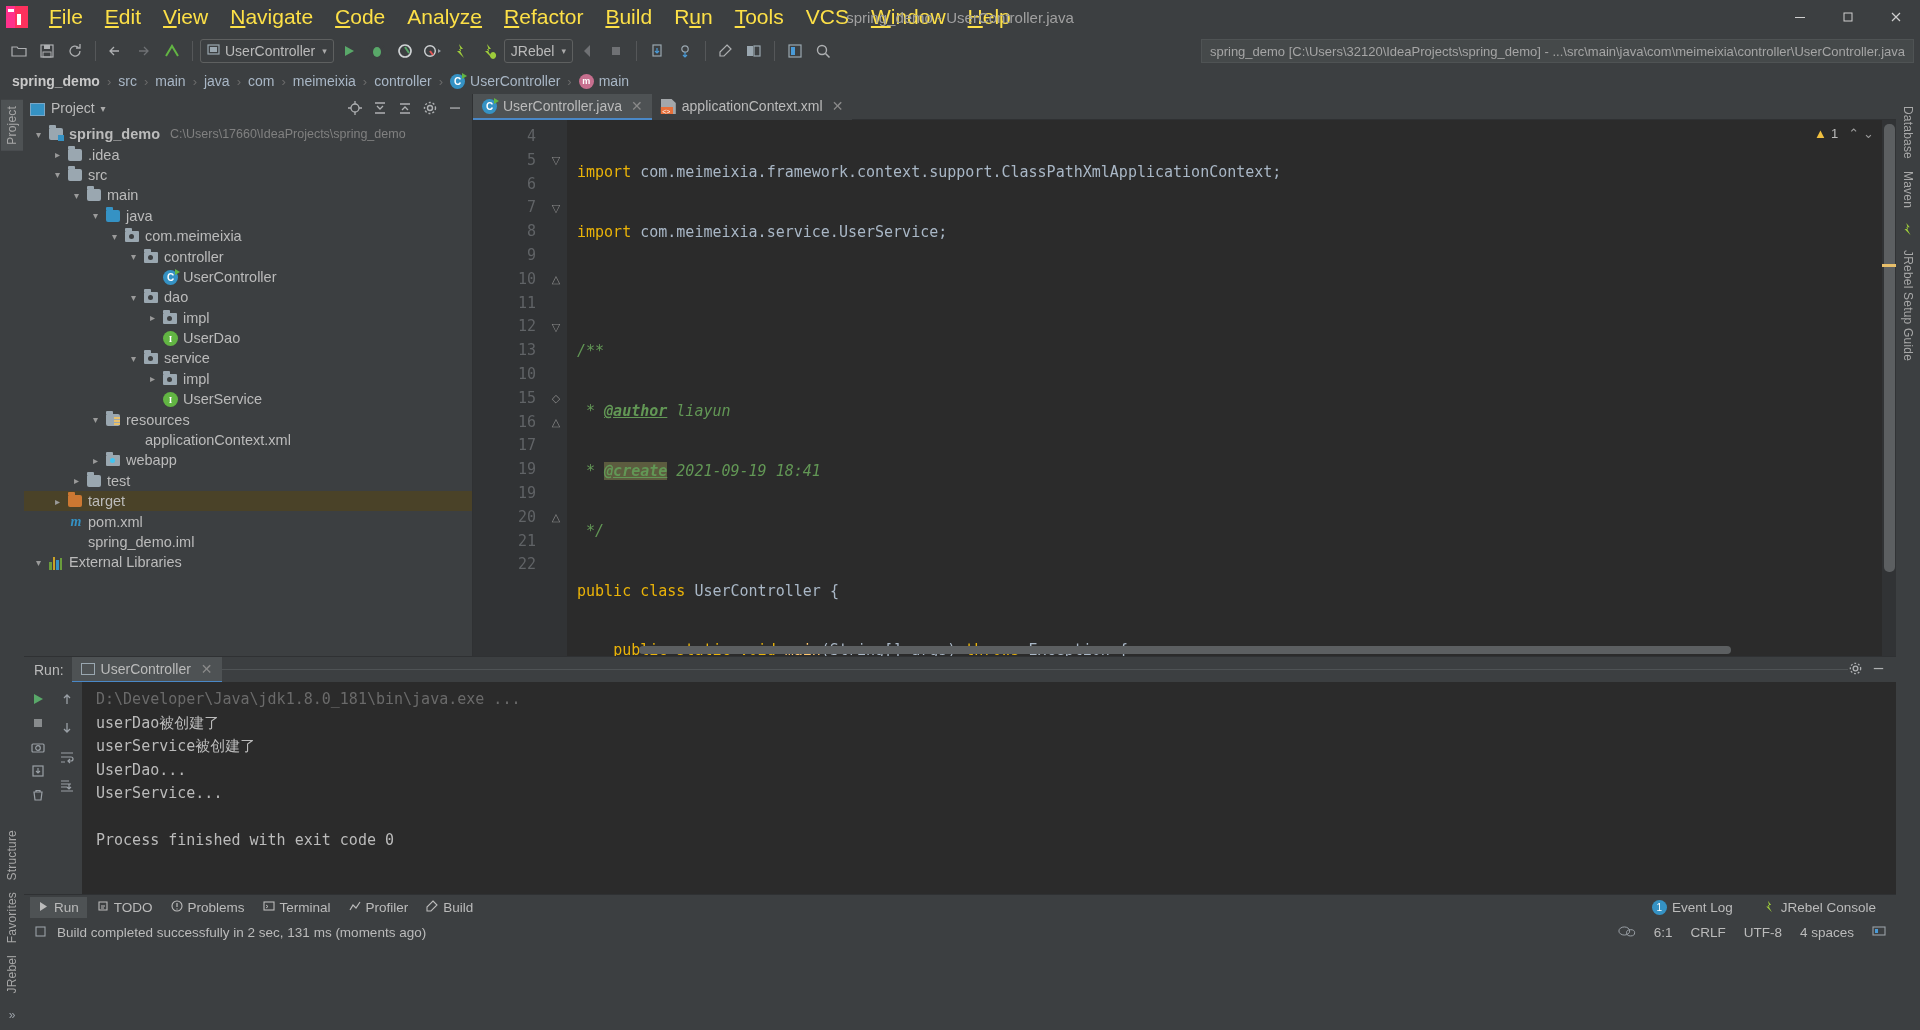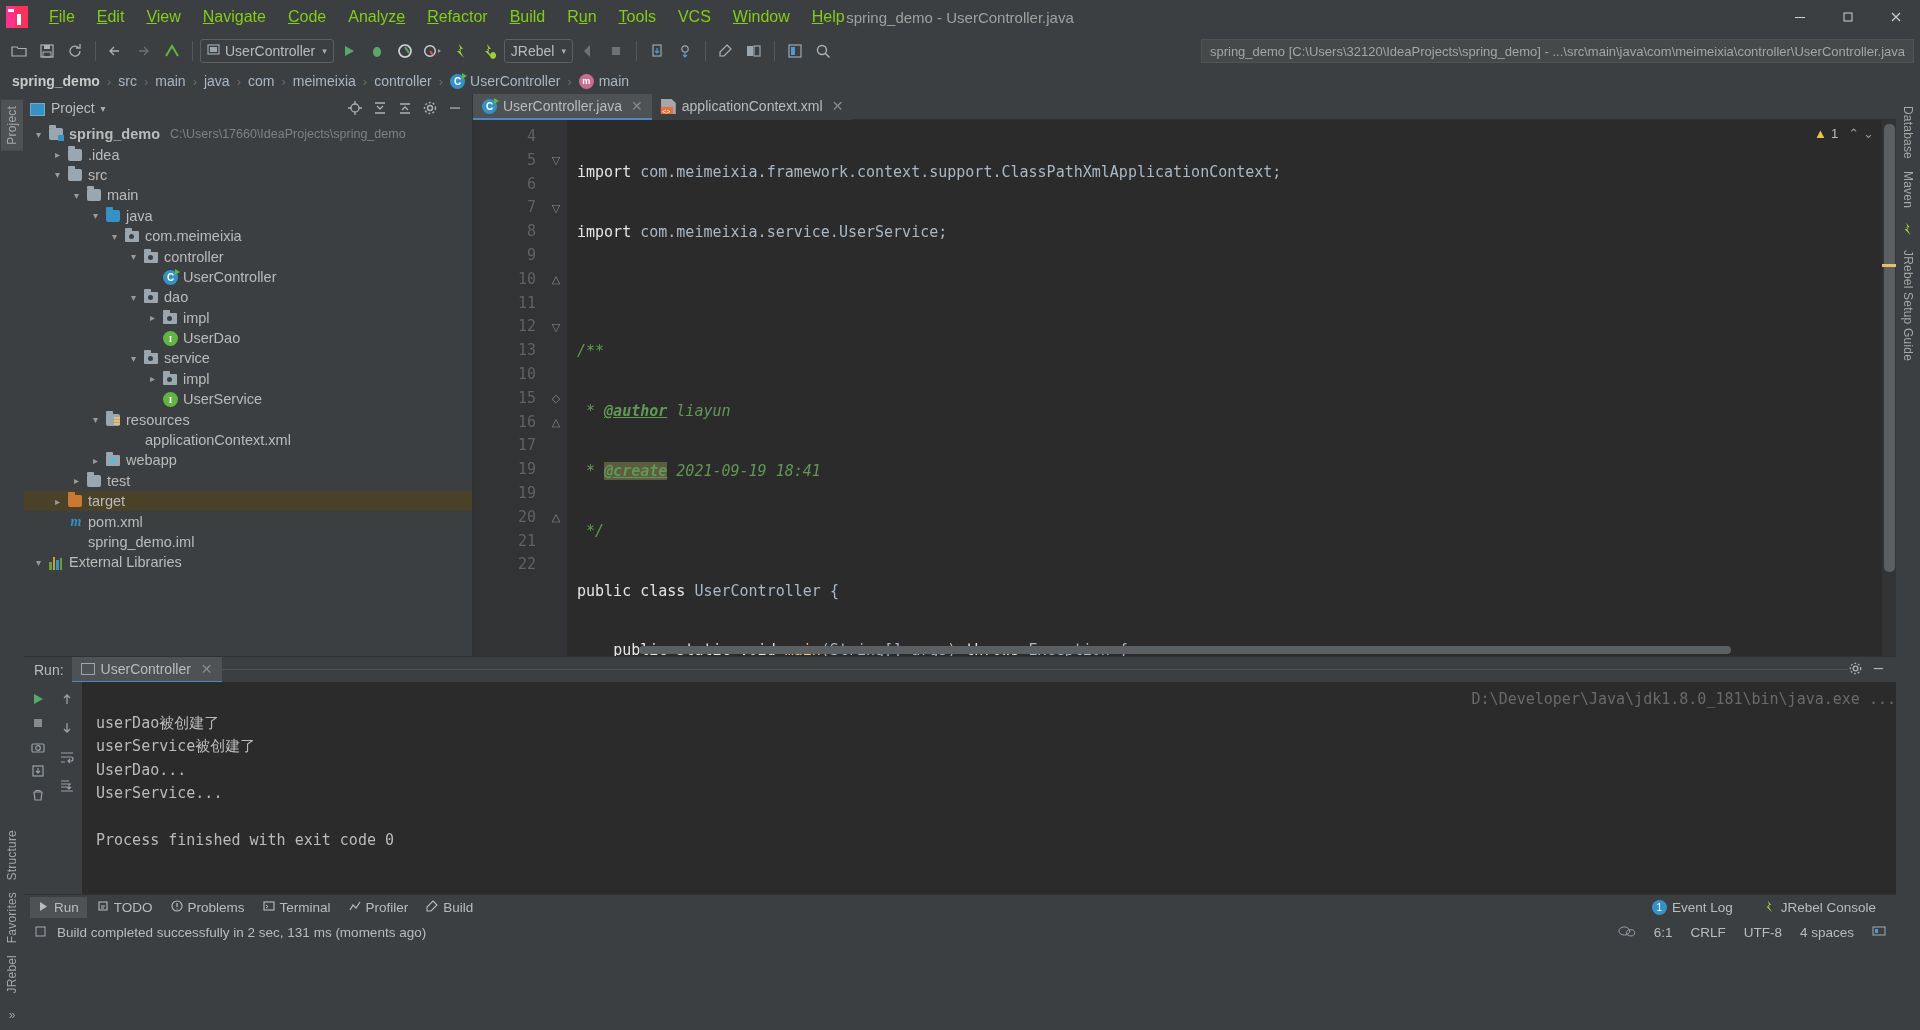--- a/index.html
+++ b/index.html
@@ -16,21 +16,21 @@
   .menubar {
     height: 34px; background: #3c3f41; display: flex; align-items: center;
     padding-left: 6px; position: relative; flex: 0 0 34px;
   }
   .app-logo { width: 22px; height: 22px; margin-right: 10px; position: relative; flex:0 0 22px;}
   .app-logo .lg-a { position:absolute; left:0; top:0; width:10px; height:22px; background:#ff318c; }
   .app-logo .lg-b { position:absolute; left:9px; top:0; width:13px; height:22px; background:#fe315d; }
   .app-logo .lg-c { position:absolute; left:2px; top:3px; width:6px; height:3px; background:#fff; }
   .app-logo .lg-d { position:absolute; left:11px; top:8px; width:4px; height:11px; background:#fff; }
   .menu-item {
-    font-size: 16px; color: #84cc16; padding: 3px 11px; cursor: default; white-space: nowrap;
+    font-size: 21px; color: #fde047; padding: 3px 11px; cursor: default; white-space: nowrap;
   }
   .menu-item u { text-decoration: underline; }
   .win-title {
     position: absolute; left: 0; right: 0; text-align: center;
     font-size: 15px; color: #a0a0a0; pointer-events: none;
   }
   .win-ctrls { margin-left: auto; display: flex; height: 34px; z-index: 3; }
   .win-btn { width: 48px; height: 34px; display: flex; align-items: center; justify-content: center; color: #cfcfcf; }
 
   
@@ -159,21 +159,21 @@
   .gl .bulb { position: absolute; right: -25px; top: 3px; color: #f0c040; font-size: 14px; }
   .foldcol { width: 22px; background: #313335; flex:0 0 22px; padding-top:5px; position: relative;}
   .fold { height:23.8px; display:flex; align-items:center; justify-content:center; color:#8b8b8b; font-size:11px;}
 
   .code {
     flex: 1; padding-top: 5px; padding-left: 10px;
     font-family: "DejaVu Sans Mono", monospace; font-size: 15px;
     white-space: pre; overflow: hidden; position: relative; min-width: 0;
   }
   .cl { height: 23.8px; line-height: 23.8px; }
-  .k { color: #e5e5e5; } 
+  .k { color: #eab308; } 
   .doc { color: #629755; font-style: italic; }
   .dtag { color: #629755; font-style: italic; text-decoration: underline; font-weight: bold;}
   .dtag.hl { background: #5c5c3f; }
   .n { color: #a9b7c6; }  
   .t { color: #a9b7c6; }
   .mth { color: #ffc66d; }
 
   .ed-right {
     position:absolute; right:0; top:0; bottom:0; width: 14px; background:#313335;
   }
@@ -203,21 +203,21 @@
   .run-head-rest { flex:1; border-bottom: 1px solid #4f5355;}
   .run-head-right { display:flex; gap:8px; padding-right:10px; align-items:center; color:#aeb0b2;}
   .run-body { flex:1; display:flex; min-height:0; }
   .run-gutter { width: 28px; background:#3c3f41; display:flex;flex-direction:column;align-items:center;gap:2px;padding-top:6px; flex:0 0 28px;}
   .run-gutter2 { width: 30px; background:#3c3f41; display:flex;flex-direction:column;align-items:center;gap:7px;padding-top:6px; flex:0 0 30px;}
   .rg-ico { width:22px;height:22px;display:flex;align-items:center;justify-content:center;color:#9aa0a6;font-size:13px;}
   .console {
     flex:1; background:#2b2b2b; font-family:"DejaVu Sans Mono", monospace;
     font-size: 15px; color:#bbbbbb; padding: 6px 0 0 14px; overflow:hidden; line-height: 23.5px;
   }
-  .console .path { color: #6a6a6a; text-align: right; }
+  .console .path { color: #6a6a6a; }
 
   
   .statusbar-tabs {
     height: 26px; background:#3c3f41; display:flex; align-items:center; gap:2px; padding-left: 6px;
     font-size: 13.5px; color:#bbbbbb; border-top:1px solid #2f3133; flex:0 0 26px;
   }
   .swtab { display:flex;align-items:center;gap:5px;padding:3px 8px; }
   .swtab.active { background:#4e5254; }
   .sw-right { margin-left:auto; display:flex; align-items:center; gap:14px; padding-right:12px;}
   .evtbadge { width:15px;height:15px;border-radius:50%;background:#3592c4;color:#fff;font-size:10px;

